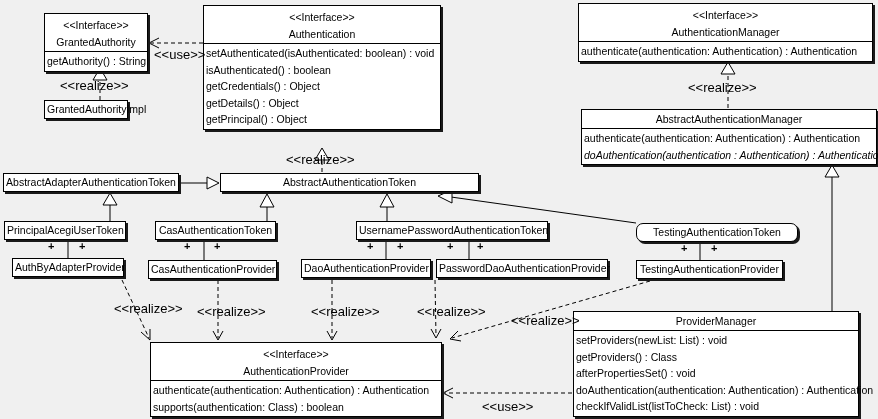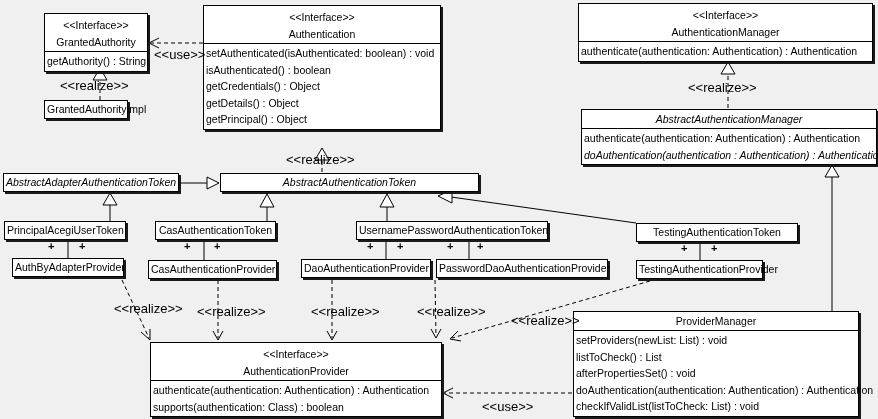--- a/index.html
+++ b/index.html
@@ -6,21 +6,21 @@
   #stage{position:relative;width:878px;height:419px;background:#f0f0f0;overflow:hidden;
          font-family:"Liberation Sans",sans-serif;color:#000;}
   svg.wires{position:absolute;left:0;top:0;pointer-events:none;}
   .uml-box{position:absolute;box-sizing:border-box;background:#fff;border:1px solid #000;
            box-shadow:2px 2px 0 #1a1a1a;font-size:10.5px;line-height:16px;}
   .stereo{display:block;text-align:center;line-height:15px;padding-top:4px;white-space:nowrap;}
   .cname{display:block;text-align:center;line-height:18px;white-space:nowrap;}
   .name-only .cname{line-height:17px;padding:0 2px;}
   .methods{border-top:1px solid #000;padding:1px 0;}
   .m{line-height:16.5px;padding:0 2px;white-space:nowrap;}
-  .abstract-name{font-style:italic;}
+  .abstract-name{}
   .abstract-method{font-style:italic;}
   .edge-label{position:absolute;font-size:13px;line-height:12px;white-space:nowrap;}
   .plus-label{position:absolute;font-size:11px;line-height:11px;font-weight:bold;}
 </style>
 </head>
 <body>
 
 <div id="stage">
 
   <svg class="wires" width="878" height="419" viewBox="0 0 878 419">
@@ -175,58 +175,58 @@
   </div>
 
   <div class="uml-box name-only" style="left:155px;top:221px;width:121px;">
     <span class="cname">CasAuthenticationToken</span>
   </div>
 
   <div class="uml-box name-only" style="left:356px;top:221px;width:192px;">
     <span class="cname">UsernamePasswordAuthenticationToken</span>
   </div>
 
-  <div class="uml-box name-only" style="left:636px;top:223px;width:162px;">
+  <div class="uml-box name-only" style="left:636px;top:223px;width:162px;border-radius:7px;">
     <span class="cname">TestingAuthenticationToken</span>
   </div>
 
   <div class="uml-box name-only" style="left:12px;top:258px;width:112px;">
     <span class="cname">AuthByAdapterProvider</span>
   </div>
 
   <div class="uml-box name-only" style="left:148px;top:260px;width:129px;">
     <span class="cname">CasAuthenticationProvider</span>
   </div>
 
   <div class="uml-box name-only" style="left:301px;top:259px;width:130px;">
     <span class="cname">DaoAuthenticationProvider</span>
   </div>
 
   <div class="uml-box name-only" style="left:436px;top:259px;width:172px;">
     <span class="cname">PasswordDaoAuthenticationProvider</span>
   </div>
 
-  <div class="uml-box name-only" style="left:636px;top:260px;width:127px;">
+  <div class="uml-box name-only" style="left:636px;top:260px;width:147px;">
     <span class="cname">TestingAuthenticationProvider</span>
   </div>
 
   <div class="uml-box" style="left:150px;top:342px;width:292px;">
     <span class="stereo">&lt;&lt;Interface&gt;&gt;</span>
     <span class="cname">AuthenticationProvider</span>
     <div class="methods">
       <div class="m">authenticate(authentication: Authentication) : Authentication</div>
       <div class="m">supports(authentication: Class) : boolean</div>
     </div>
   </div>
 
   <div class="uml-box" style="left:573px;top:311px;width:286px;">
     <span class="cname">ProviderManager</span>
     <div class="methods">
       <div class="m">setProviders(newList: List) : void</div>
-      <div class="m">listToCheck() : List</div>
+      <div class="m">getProviders() : Class</div>
       <div class="m">afterPropertiesSet() : void</div>
       <div class="m">doAuthentication(authentication: Authentication) : Authentication</div>
       <div class="m">checkIfValidList(listToCheck: List) : void</div>
     </div>
   </div>
 
   <span class="edge-label" style="left:154px;top:49px;">&lt;&lt;use&gt;&gt;</span>
   <span class="edge-label" style="left:60px;top:80px;">&lt;&lt;realize&gt;&gt;</span>
   <span class="edge-label" style="left:286px;top:154px;">&lt;&lt;realize&gt;&gt;</span>
   <span class="edge-label" style="left:688px;top:82px;">&lt;&lt;realize&gt;&gt;</span>

